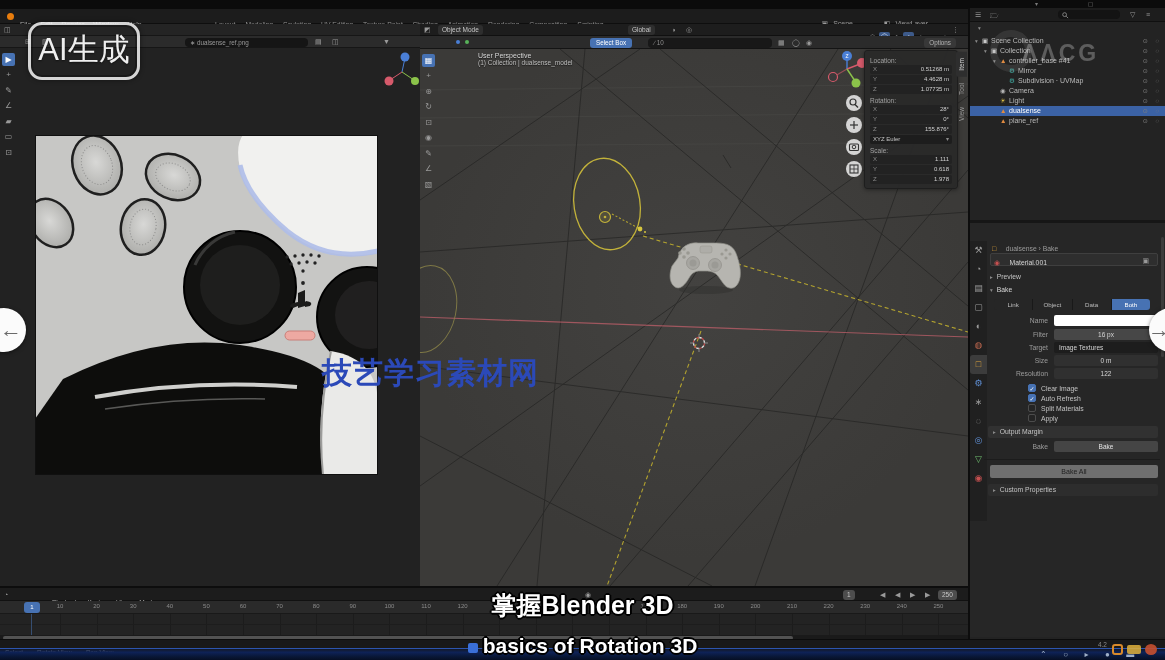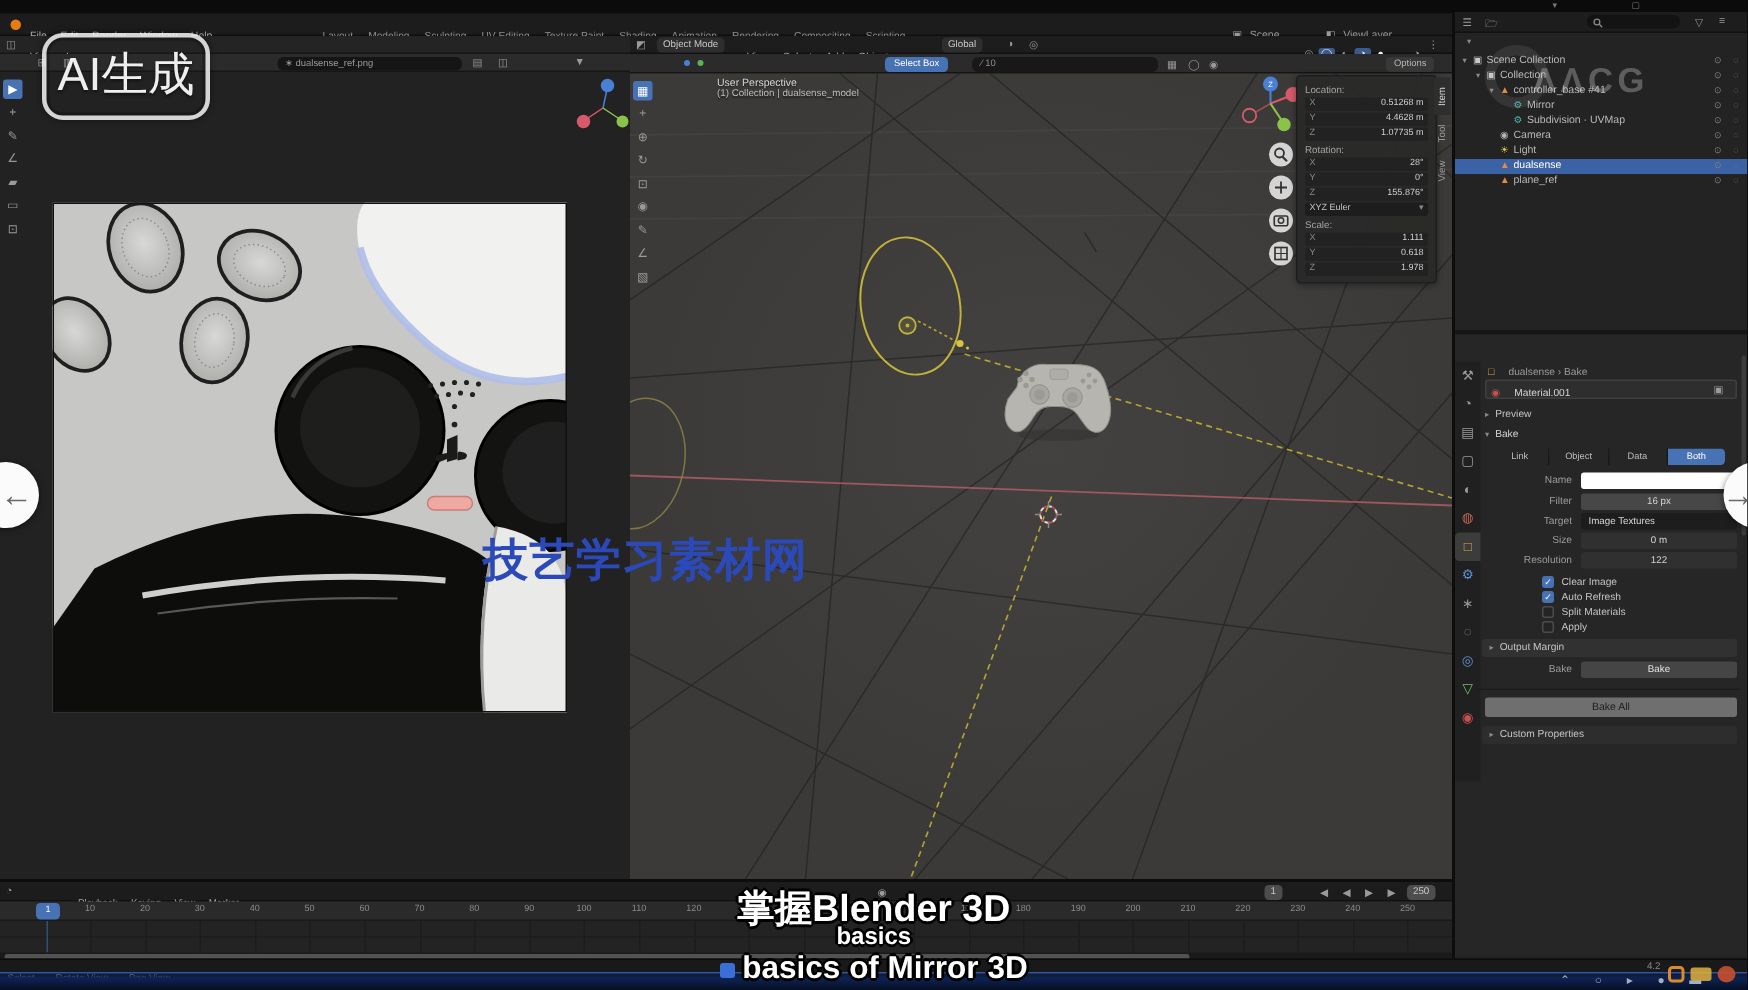--- a/index.html
+++ b/index.html
@@ -656,18 +656,17 @@
   <div class="wm" style="left:322px;top:308px;font-size:30px;letter-spacing:1px;">技艺学习素材网</div>
 
   <div class="abs" style="left:28px;top:22px;width:106px;height:52px;border:3px solid rgba(245,245,245,0.85);border-radius:14px;z-index:62;
               box-shadow:0 0 5px rgba(0,0,0,.45), inset 0 0 0 2px rgba(0,0,0,.25);
               color:rgba(255,255,255,0.93);font-size:31px;line-height:50px;text-align:center;text-shadow:0 1px 2px rgba(0,0,0,.5);">AI生成</div>
 
   <div class="navcirc" style="left:-18px;top:308px;text-indent:14px;">←</div>
   <div class="navcirc" style="left:1149px;top:308px;text-indent:-24px;">→</div>
 
   <div class="subs" style="top:589px;font-size:25px;">掌握Blender 3D</div>
-  <div class="subs" style="top:616px;font-size:16px;">basics</div>
   <div class="subs" style="top:634px;font-size:21px;">
-    <span style="display:inline-block;width:10px;height:10px;background:#3a6fd8;border-radius:2px;margin-right:5px;"></span><span>basics of Mirror 3D</span>
+    <span style="display:inline-block;width:10px;height:10px;background:#3a6fd8;border-radius:2px;margin-right:5px;"></span><span>basics of Rotation 3D</span>
   </div>
 
 </div>
 
 </body></html>

